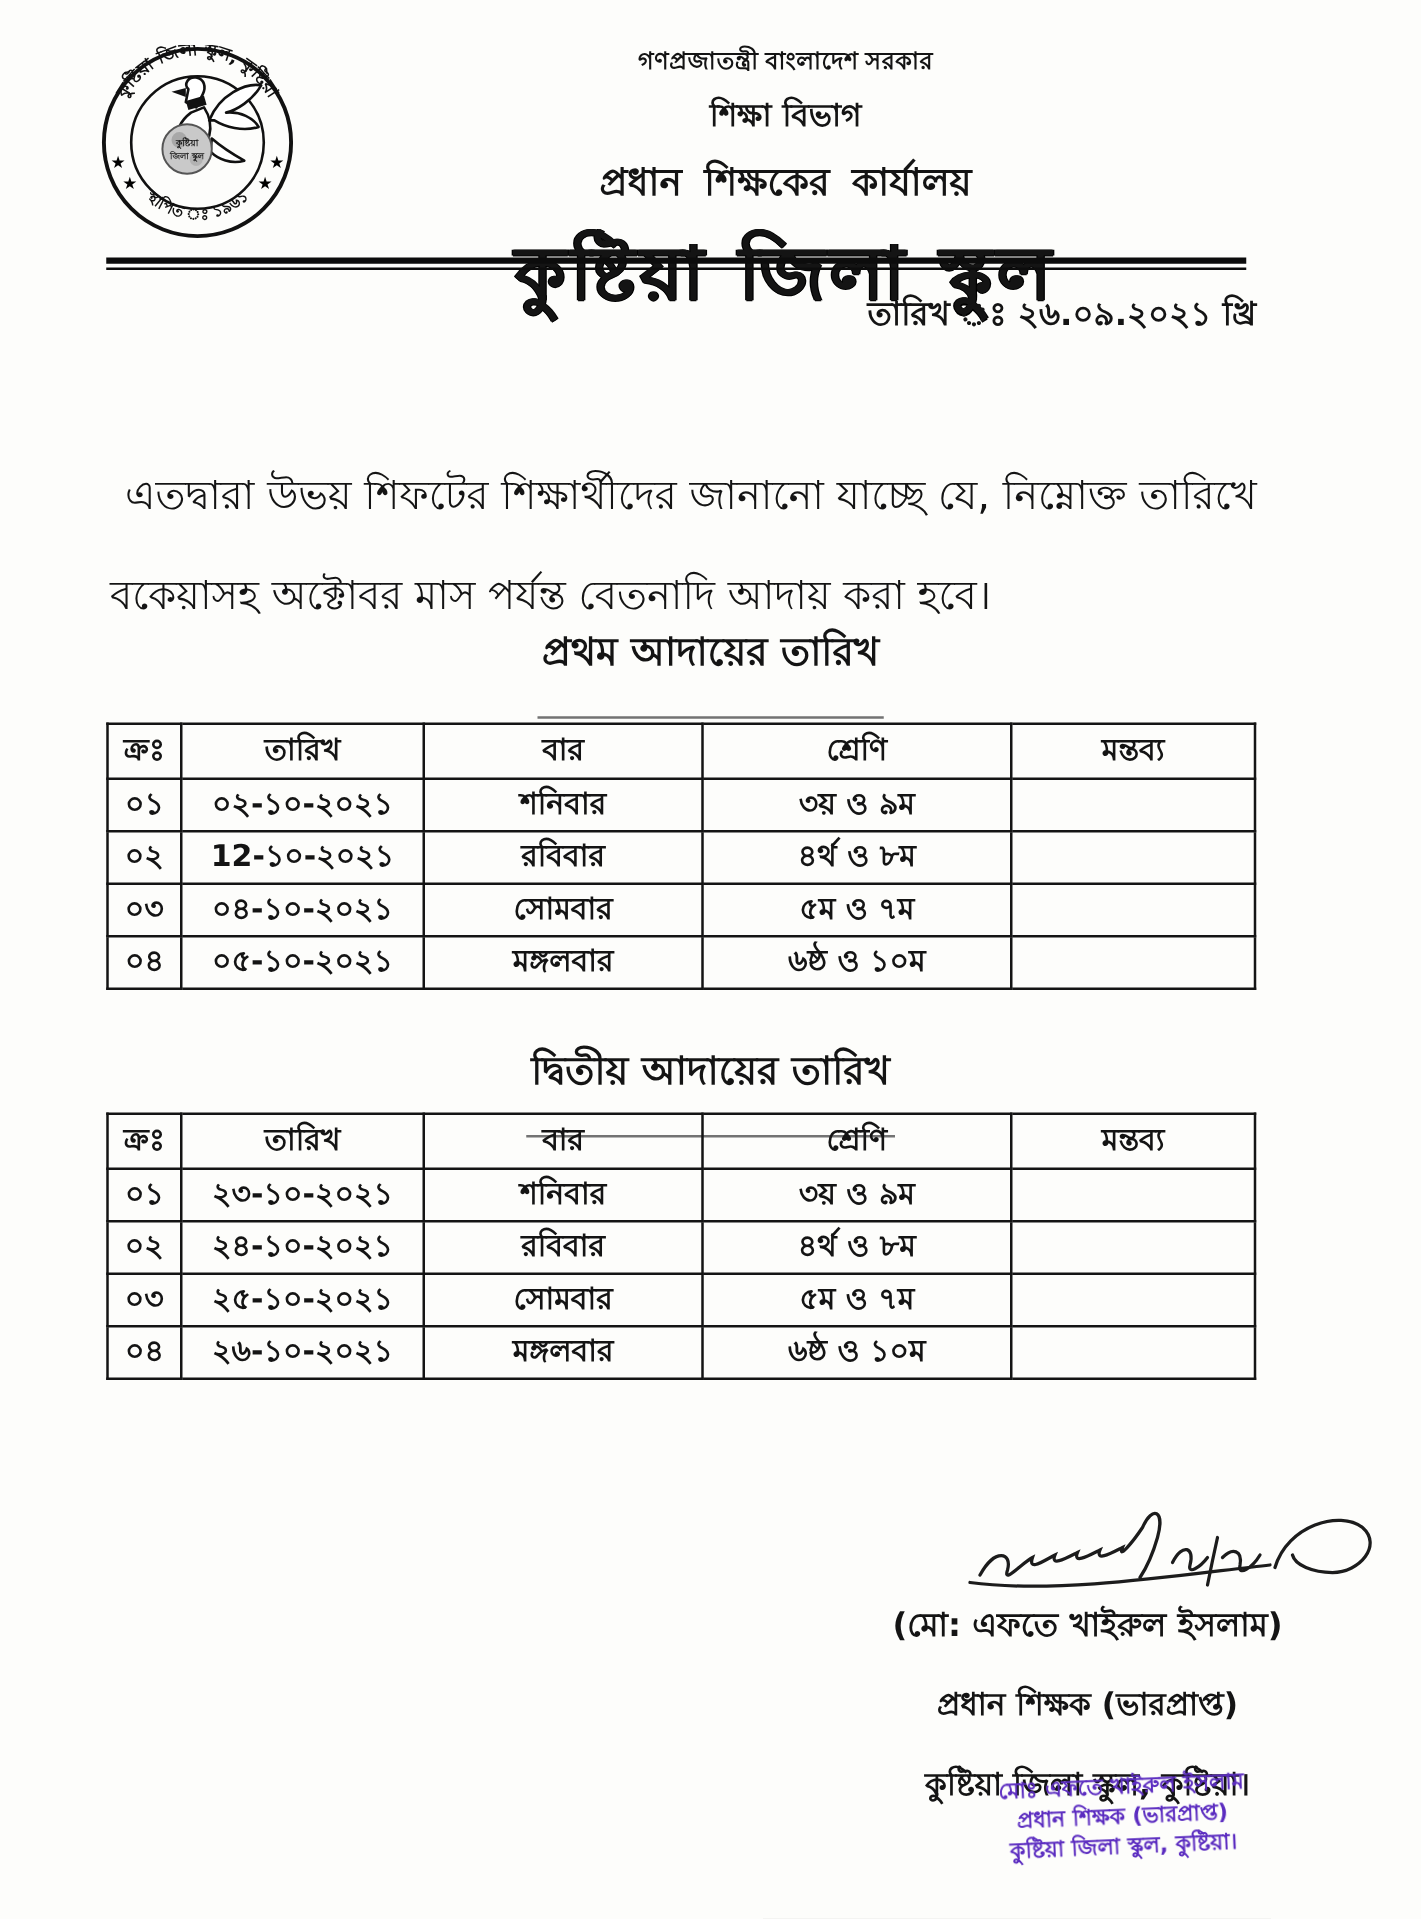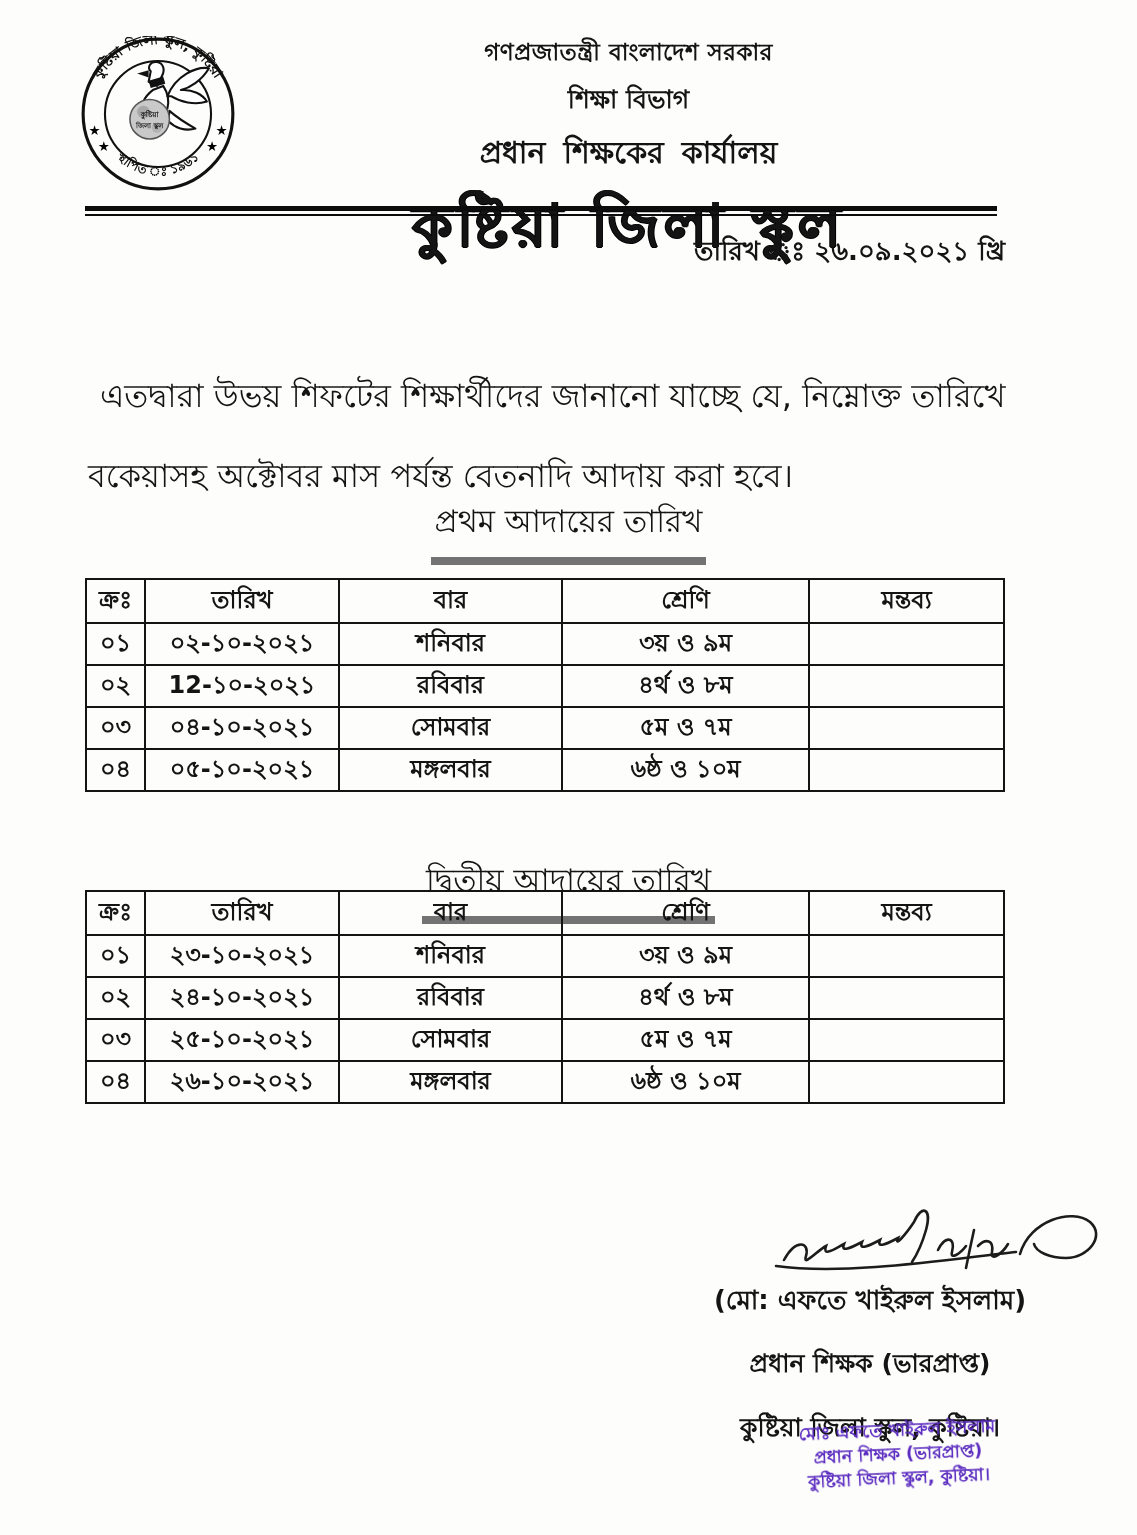--- a/index.html
+++ b/index.html
@@ -9,21 +9,21 @@
     position: relative;
     width: 1137px; height: 1535px;
     margin: 0 auto;
     background: #fdfdfb;
     overflow: hidden;
   }
 
   
   .logo-wrap { position: absolute; left: 80px; top: 36px; width: 156px; height: 190px; }
   .hdr { position: absolute; left: 180px; right: 60px; top: 34px; text-align: center; }
-  .hdr-line1 { font-size: 23px; font-weight: 700; letter-spacing: 0.5px; }
+  .hdr-line1 { font-size: 19px; font-weight: 700; letter-spacing: 0.5px; font-family: Liberation Serif, serif; }
   .hdr-line2 { font-size: 25px; font-weight: 700; margin-top: 7px; }
   .hdr-line3 { font-size: 30px; font-weight: 800; margin-top: 6px; font-family: Liberation Mono, monospace; }
   .hdr-school {
     font-size: 58px; font-weight: 900; letter-spacing: 4px; margin-top: 2px;
     transform: scaleY(1.02);
     text-shadow: 1px 0 0 #000, -1px 0 0 #000, 0 1px 0 #000;
   }
   .rule {
     position: absolute; left: 85px; top: 206px; width: 912px; height: 10px;
     border-top: 5px solid #0c0c0c; border-bottom: 2px solid #0c0c0c;
@@ -35,24 +35,24 @@
 
   
   .para {
     position: absolute; left: 88px; top: 356px; width: 940px;
     font-size: 32px; font-weight: 500; line-height: 80px;
     text-indent: 12px; text-align: left;
   }
 
   
   .sec-title-wrap { position: absolute; left: 0; width: 1137px; text-align: center; }
-  .sec1 { top: 497px; } .sec2 { top: 856px; }
+  .sec1 { top: 497px; } .sec2 { top: 832px; }
   .sec-title {
-    display: inline-block; font-size: 31px; font-weight: 400;
-    border-bottom: 8px solid #737373; padding: 0 4px 8px 4px;
+    display: inline-block; font-size: 31px; font-weight: 700;
+    border-bottom: 2px solid #737373; padding: 0 4px 24px 4px;
   }
 
   
   .tbl {
     position: absolute; left: 85px; width: 918px;
     border-collapse: collapse; table-layout: fixed;
     font-size: 24px; font-weight: 600;
   }
   .t1 { top: 578px; } .t2 { top: 890px; }
   .tbl th, .tbl td {

